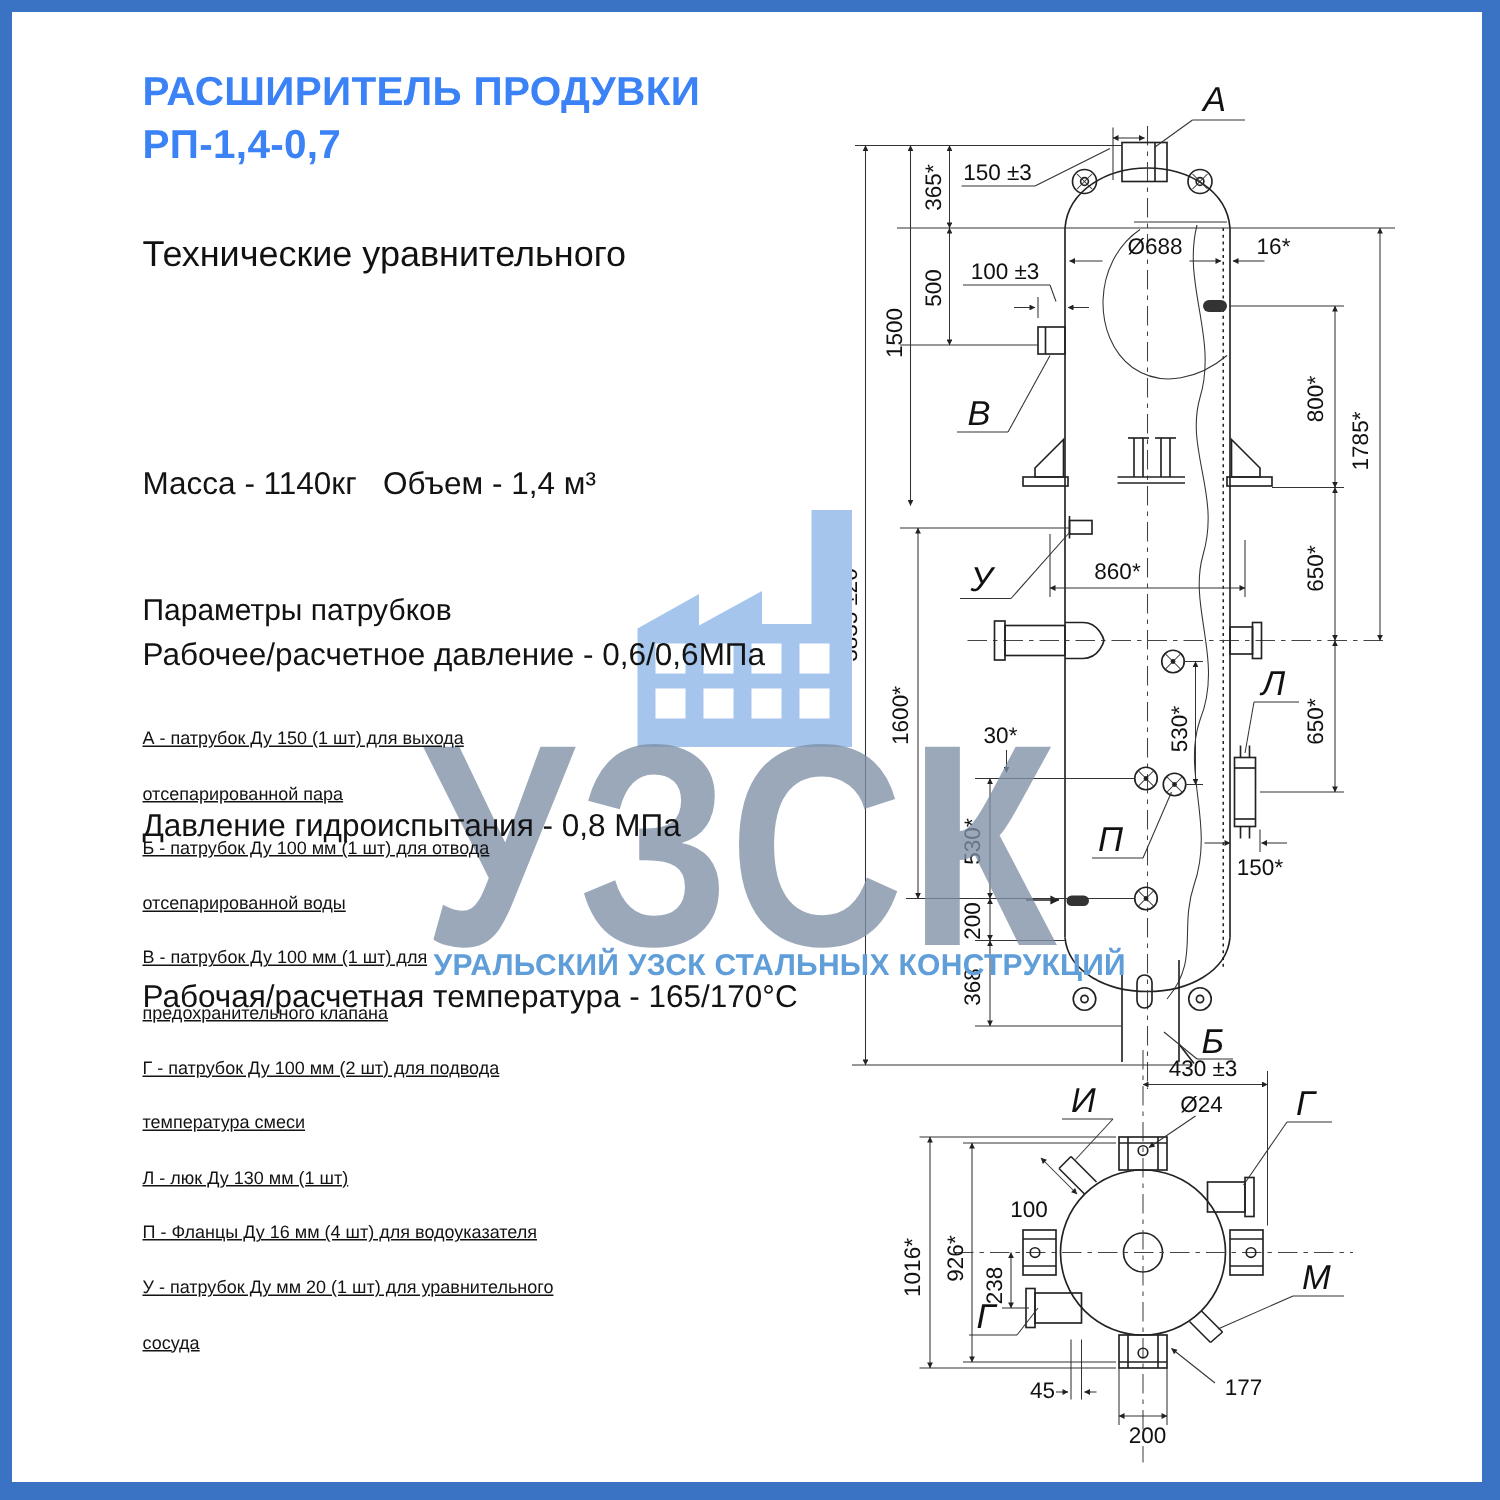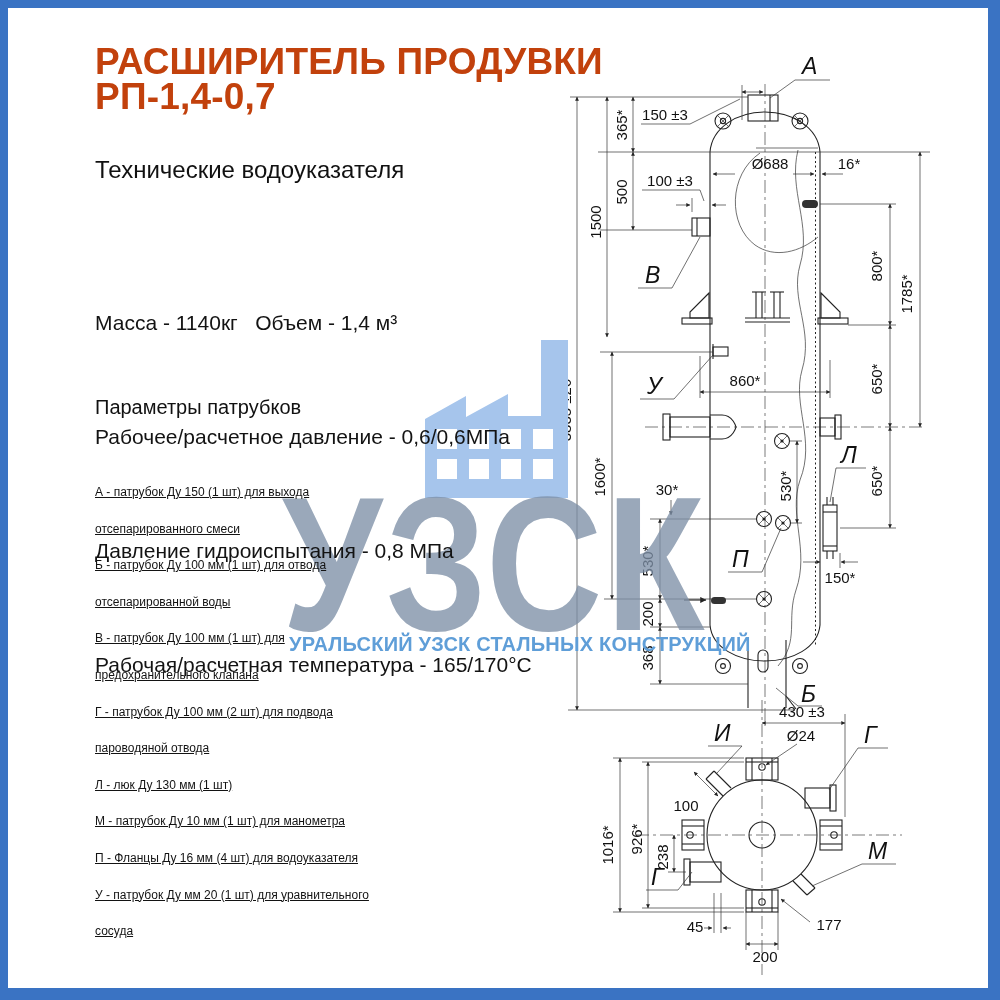--- a/index.html
+++ b/index.html
@@ -1,20 +1,20 @@
 <!DOCTYPE html>
 <html><head>
 <meta charset="utf-8">
 <style>
   html,body{margin:0;padding:0;}
   body{width:1000px;height:1000px;overflow:hidden;background:#fff;font-family:"Liberation Sans",sans-serif;}
   .frame{position:absolute;inset:0;border-style:solid;border-color:#3a73c3;border-width:8px 12px 12px 8px;box-sizing:border-box;}
   .page{position:relative;width:1000px;height:1000px;}
   .abs{position:absolute;}
-  .title{left:95px;top:44px;font-size:37px;font-weight:bold;line-height:35px;color:#c2410c;letter-spacing:.2px;}
+  .title{left:95px;top:44px;font-size:27px;font-weight:bold;line-height:35px;color:#3b82f6;letter-spacing:.2px;}
   .specs-heading{left:95px;top:156px;font-size:24px;color:#111;}
   .specs{left:95px;top:228px;font-size:21px;color:#131313;line-height:38px;white-space:pre;}
   .params-heading{left:95px;top:396px;font-size:20px;color:#111;}
   .nozzle-list{left:95px;top:474px;font-size:12px;color:#131313;line-height:36.6px;text-decoration:underline;}
   .wm-abbr{left:282px;top:468px;font-size:192px;font-weight:bold;color:rgba(126,143,167,.78);letter-spacing:4px;transform:scaleX(.84);transform-origin:left top;line-height:1;}
   .wm-caption{left:289px;top:633px;font-size:20px;font-weight:bold;color:#5f9ed8;white-space:nowrap;letter-spacing:.2px;}
   svg text{fill:#111;}
   .ln{stroke:#222;stroke-width:1.1;fill:none;}
   .tn{stroke:#333;stroke-width:.7;fill:none;}
   .cl{stroke:#444;stroke-width:.7;fill:none;stroke-dasharray:13 4 3 4;}
@@ -367,41 +367,40 @@
     </svg>
     <div class="abs wm-abbr">УЗСК</div>
     <div class="abs wm-caption">УРАЛЬСКИЙ УЗСК СТАЛЬНЫХ КОНСТРУКЦИЙ</div>
   </div>
 
   <div class="abs title">
     <div>РАСШИРИТЕЛЬ ПРОДУВКИ</div>
     <div>РП-1,4-0,7</div>
   </div>
 
-  <div class="abs specs-heading">Технические водоуказателя</div>
+  <div class="abs specs-heading">Технические уравнительного</div>
 
   <div class="abs specs">
     <div>Масса - 1140кг   Объем - 1,4 м³</div>
     <div>Рабочее/расчетное давление - 0,6/0,6МПа</div>
     <div>Давление гидроиспытания - 0,8 МПа</div>
     <div>Рабочая/расчетная температура - 165/170°С</div>
   </div>
 
   <div class="abs params-heading">Параметры патрубков</div>
 
   <div class="abs nozzle-list">
     <div>А - патрубок Ду 150 (1 шт) для выхода</div>
-    <div>отсепарированного смеси</div>
+    <div>отсепарированной пара</div>
     <div>Б - патрубок Ду 100 мм (1 шт) для отвода</div>
     <div>отсепарированной воды</div>
     <div>В - патрубок Ду 100 мм (1 шт) для</div>
     <div>предохранительного клапана</div>
     <div>Г - патрубок Ду 100 мм (2 шт) для подвода</div>
-    <div>пароводяной отвода</div>
+    <div>температура смеси</div>
     <div>Л - люк Ду 130 мм (1 шт)</div>
-    <div>М - патрубок Ду 10 мм (1 шт) для манометра</div>
     <div>П - Фланцы Ду 16 мм (4 шт) для водоуказателя</div>
     <div>У - патрубок Ду мм 20 (1 шт) для уравнительного</div>
     <div>сосуда</div>
   </div>
 
   <div class="frame"></div>
 </div>
 
 </body></html>

